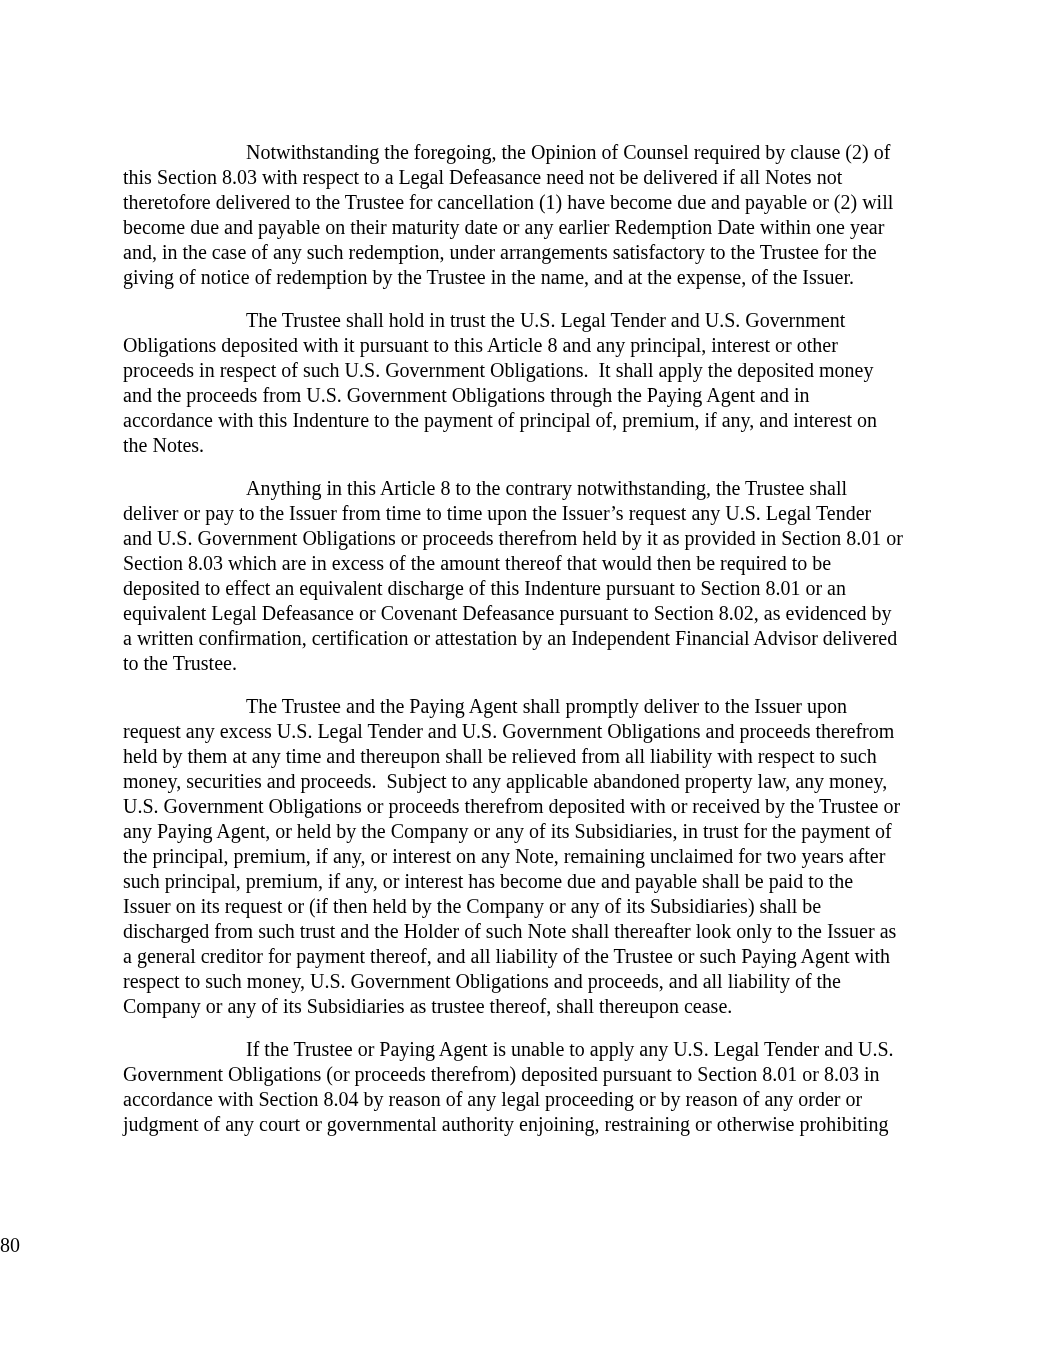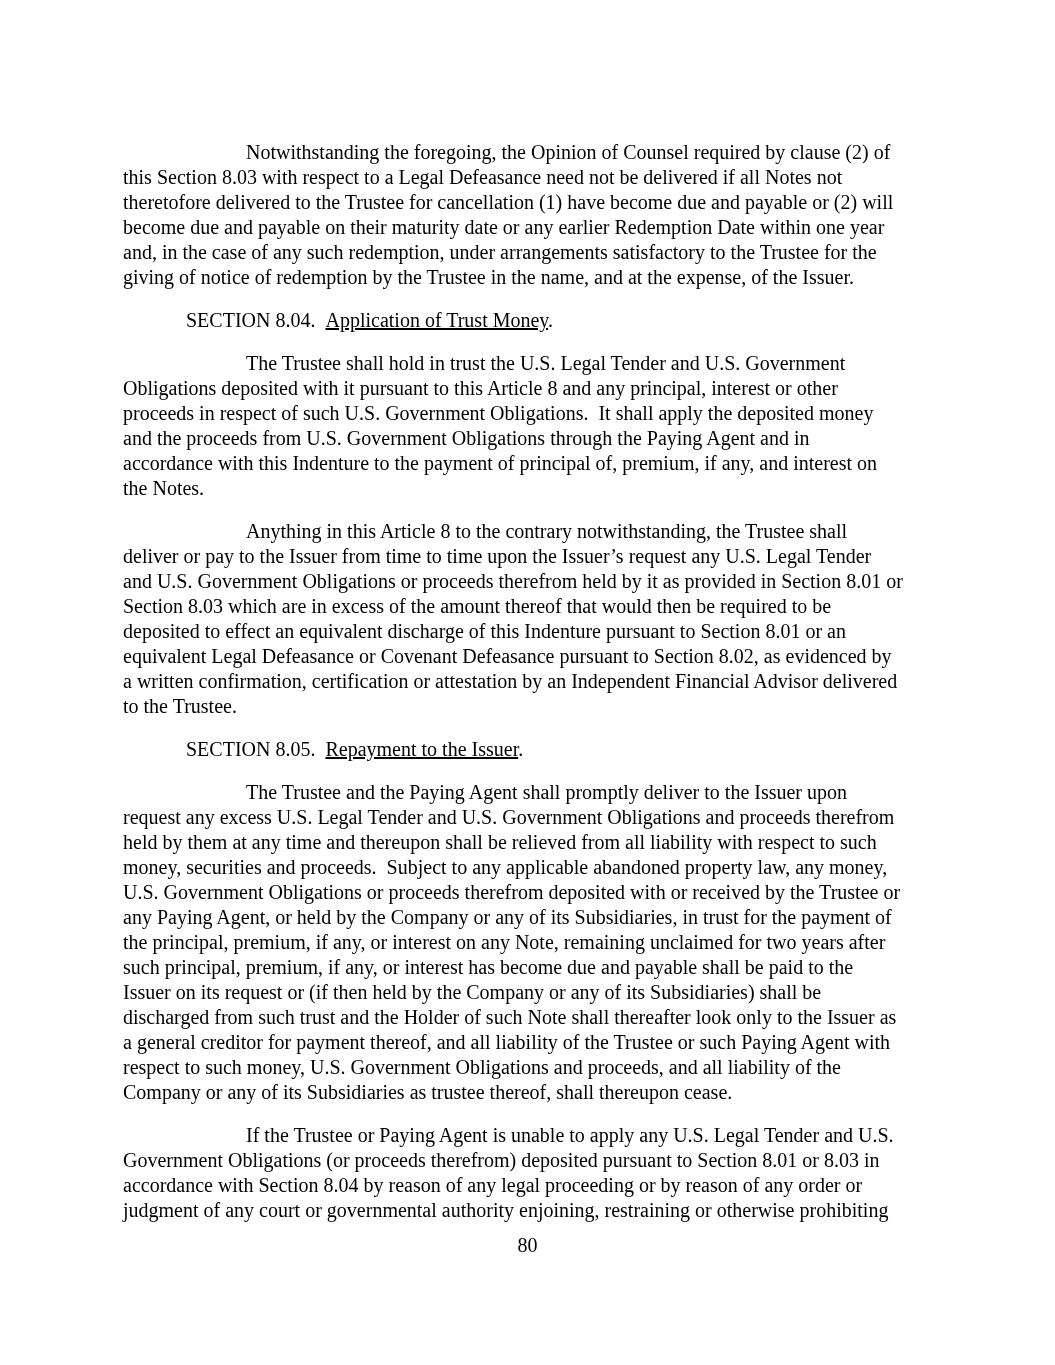--- a/index.html
+++ b/index.html
@@ -37,57 +37,54 @@
     margin: 0 0 18px 0;
     white-space: pre;
   }
   .heading .label { margin-right: 10px; }
   .heading .title { text-decoration: underline; }
   .footer {
     position: absolute;
     top: 1233px;
     left: 0;
     width: 1055px;
-    text-align: center;
     font-size: 20px;
     line-height: 25px;
   }
 </style>
 </head>
 <body>
 
 <div class="page">
   <div class="doc">
 
     <div class="para">Notwithstanding the foregoing, the Opinion of Counsel required by clause (2) of
 this Section 8.03 with respect to a Legal Defeasance need not be delivered if all Notes not
 theretofore delivered to the Trustee for cancellation (1) have become due and payable or (2) will
 become due and payable on their maturity date or any earlier Redemption Date within one year
 and, in the case of any such redemption, under arrangements satisfactory to the Trustee for the
 giving of notice of redemption by the Trustee in the name, and at the expense, of the Issuer.</div>
 
-    <div class="heading"><span class="label">SECTION 8.04.</span><span class="title">Application of Trust Money</span><span>.</span></div>
 
     <div class="para">The Trustee shall hold in trust the U.S. Legal Tender and U.S. Government
 Obligations deposited with it pursuant to this Article 8 and any principal, interest or other
 proceeds in respect of such U.S. Government Obligations.  It shall apply the deposited money
 and the proceeds from U.S. Government Obligations through the Paying Agent and in
 accordance with this Indenture to the payment of principal of, premium, if any, and interest on
 the Notes.</div>
 
     <div class="para">Anything in this Article 8 to the contrary notwithstanding, the Trustee shall
 deliver or pay to the Issuer from time to time upon the Issuer’s request any U.S. Legal Tender
 and U.S. Government Obligations or proceeds therefrom held by it as provided in Section 8.01 or
 Section 8.03 which are in excess of the amount thereof that would then be required to be
 deposited to effect an equivalent discharge of this Indenture pursuant to Section 8.01 or an
 equivalent Legal Defeasance or Covenant Defeasance pursuant to Section 8.02, as evidenced by
 a written confirmation, certification or attestation by an Independent Financial Advisor delivered
 to the Trustee.</div>
 
-    <div class="heading"><span class="label">SECTION 8.05.</span><span class="title">Repayment to the Issuer</span><span>.</span></div>
 
     <div class="para">The Trustee and the Paying Agent shall promptly deliver to the Issuer upon
 request any excess U.S. Legal Tender and U.S. Government Obligations and proceeds therefrom
 held by them at any time and thereupon shall be relieved from all liability with respect to such
 money, securities and proceeds.  Subject to any applicable abandoned property law, any money,
 U.S. Government Obligations or proceeds therefrom deposited with or received by the Trustee or
 any Paying Agent, or held by the Company or any of its Subsidiaries, in trust for the payment of
 the principal, premium, if any, or interest on any Note, remaining unclaimed for two years after
 such principal, premium, if any, or interest has become due and payable shall be paid to the
 Issuer on its request or (if then held by the Company or any of its Subsidiaries) shall be

